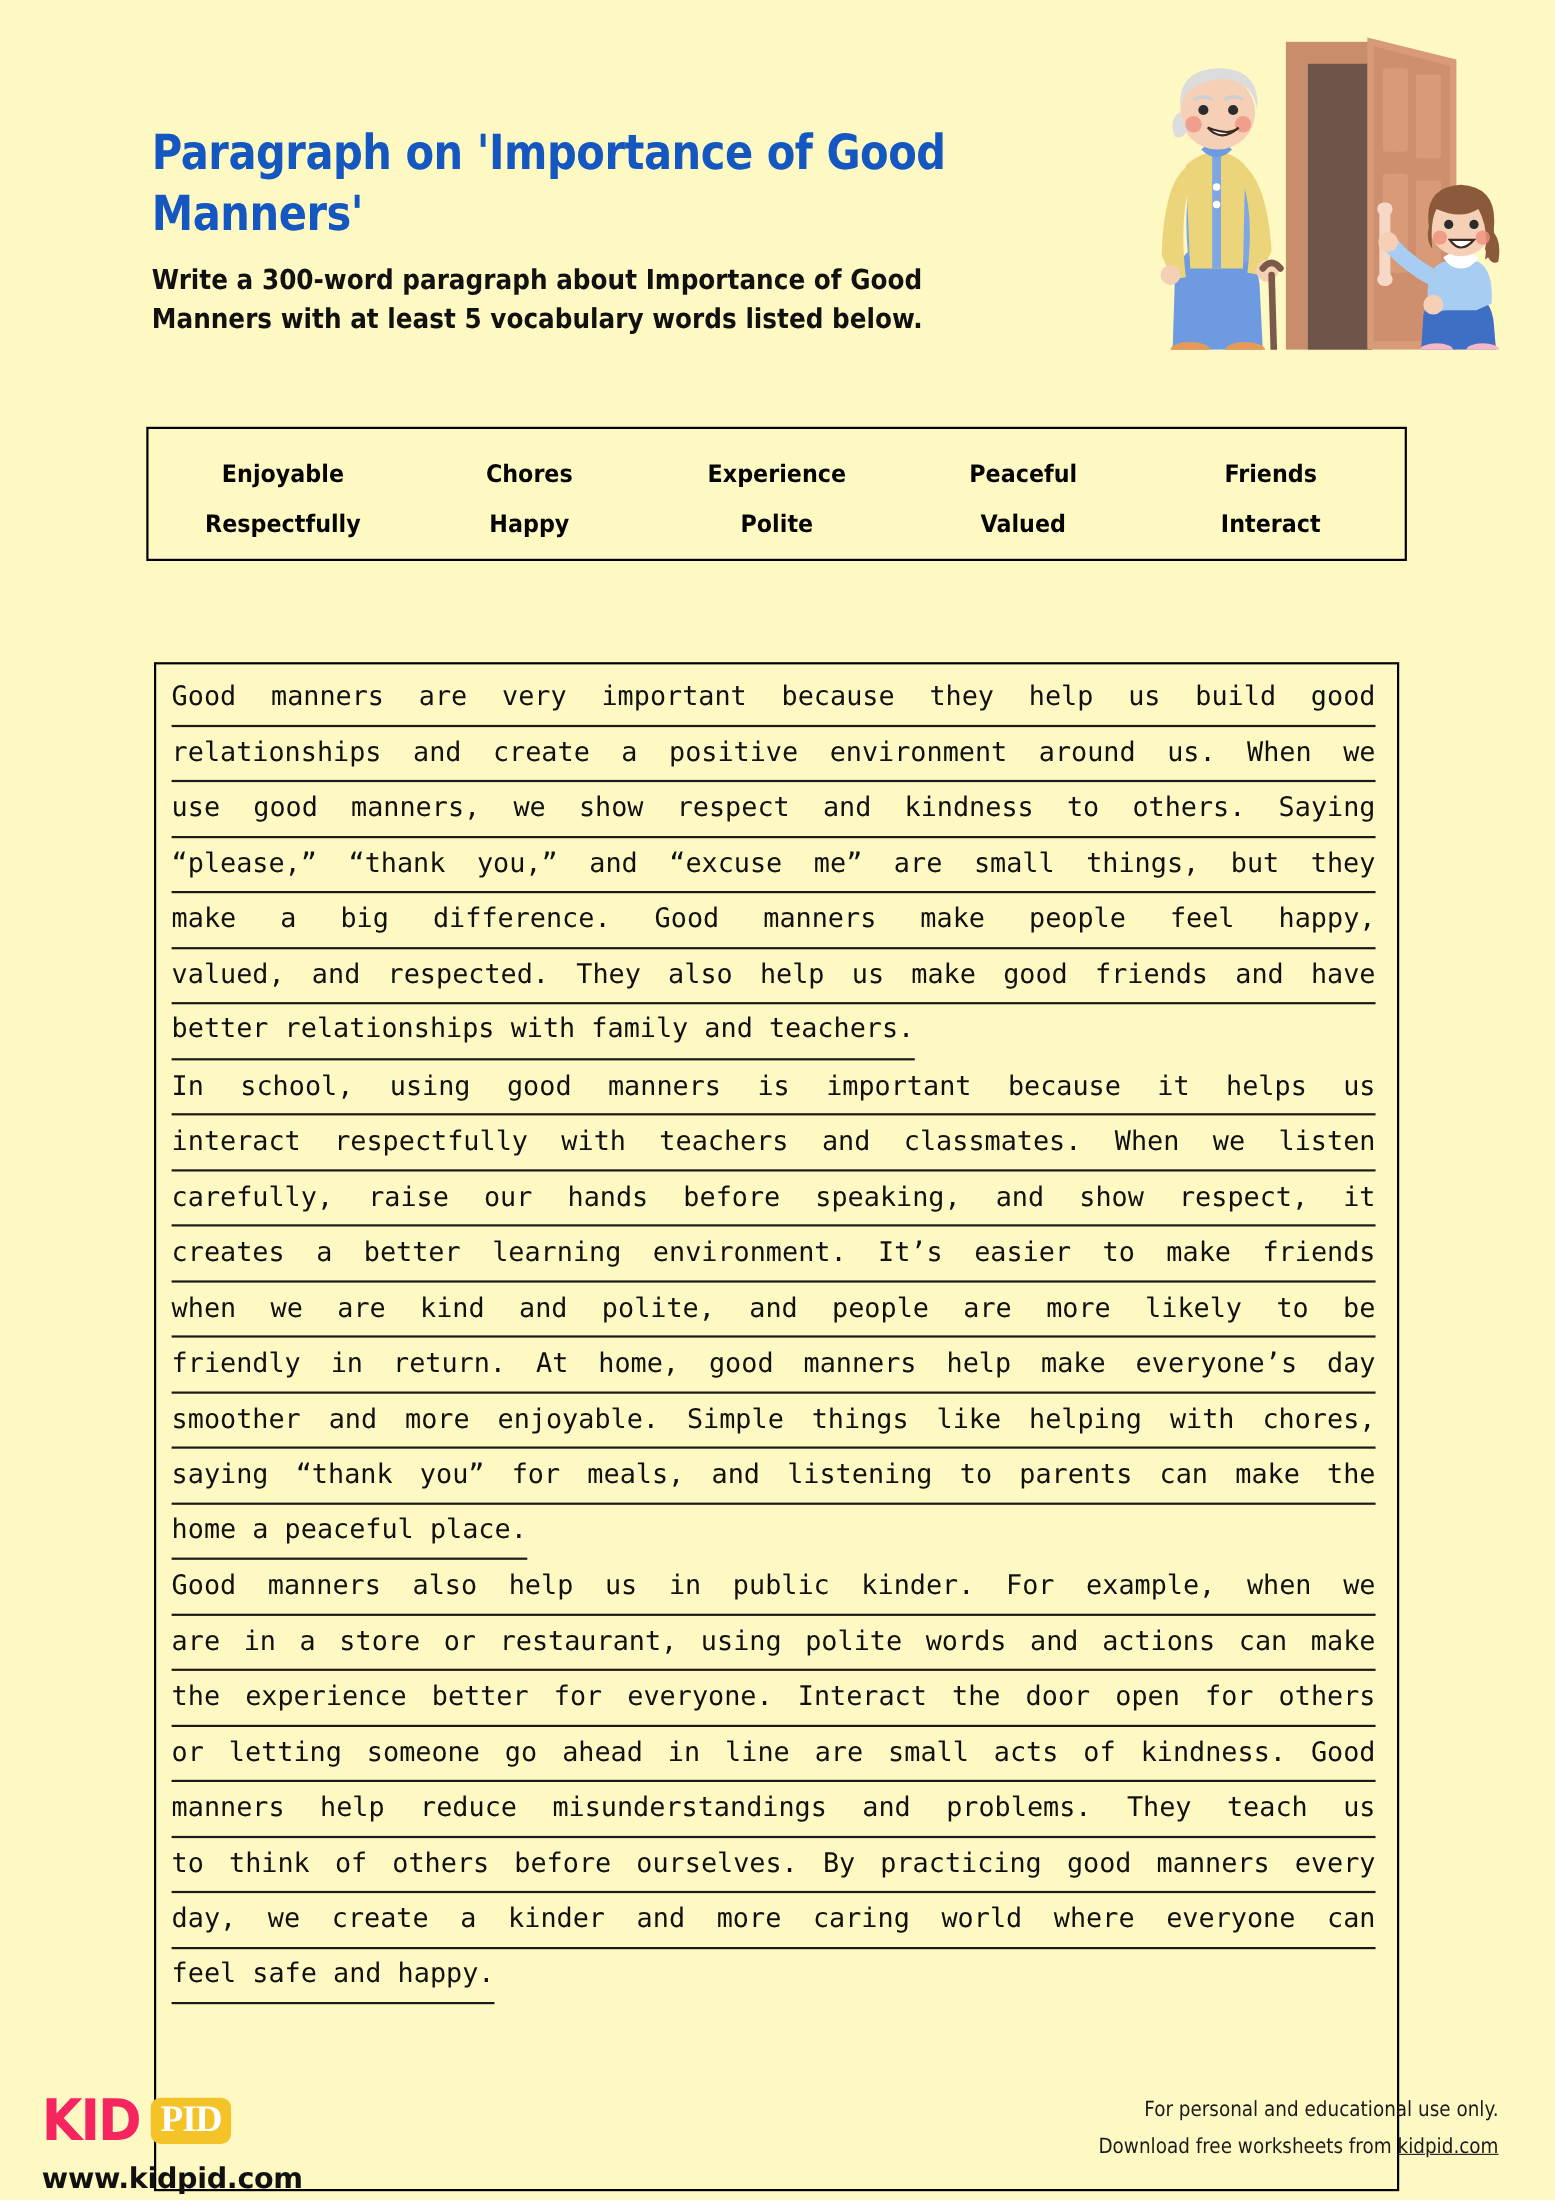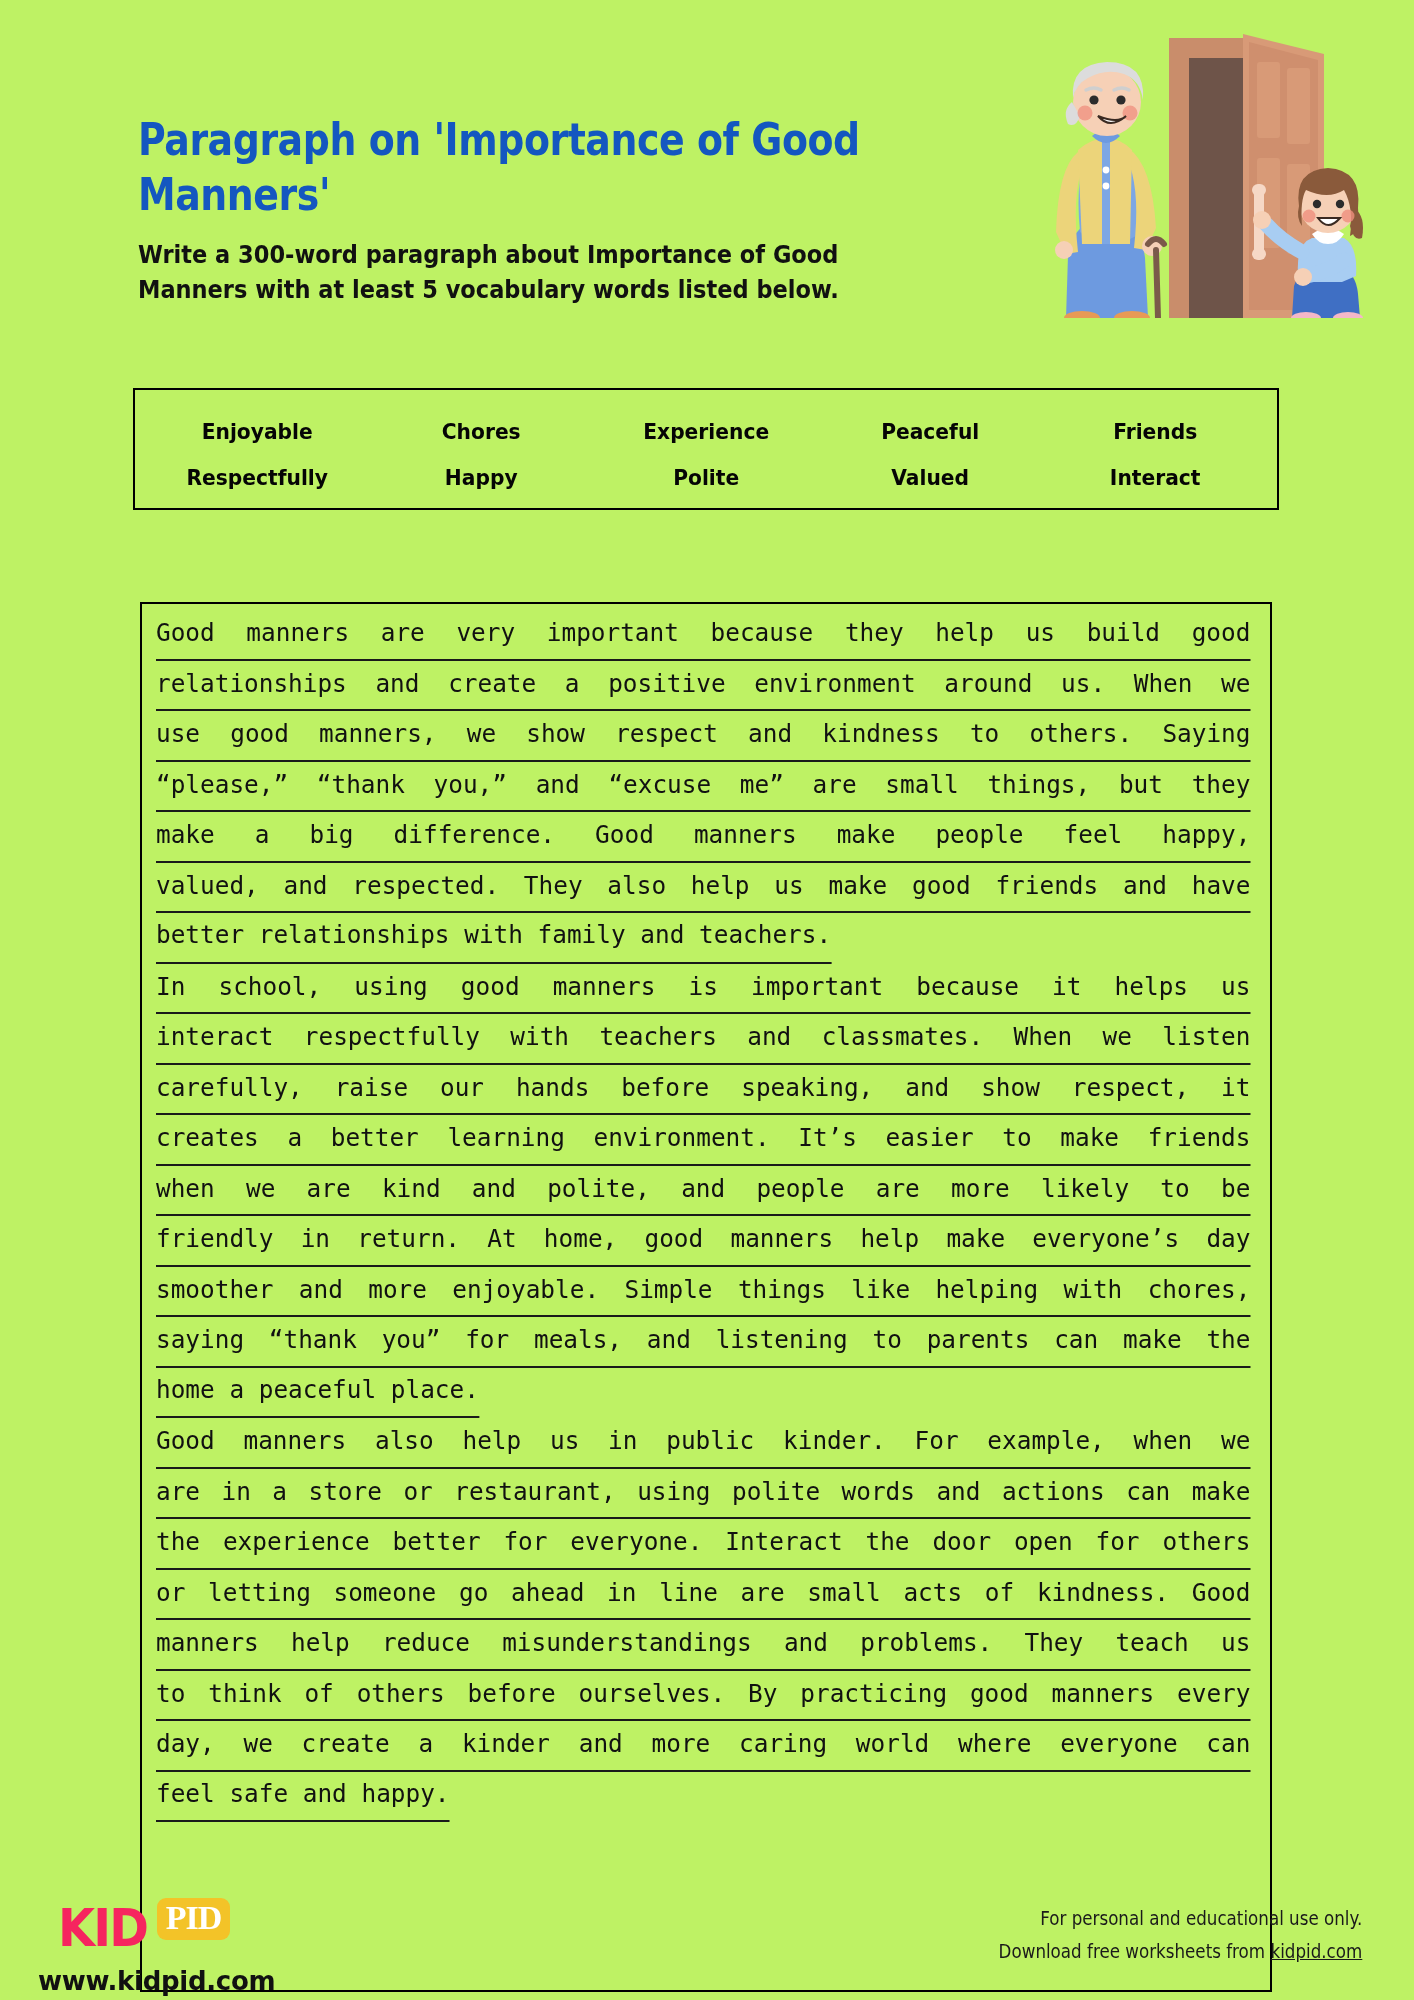--- a/index.html
+++ b/index.html
@@ -8,21 +8,21 @@
     width: 1414px;
     height: 2000px;
     background: #ffffff;
     font-family: "Liberation Sans", sans-serif;
   }
 
   .page {
     position: relative;
     width: 1414px;
     height: 2000px;
-    background: #bef264;
+    background: #fef9c3;
     overflow: hidden;
   }
 
   
   .header {
     position: absolute;
     left: 138px;
     top: 112px;
     width: 890px;
   }
@@ -141,22 +141,21 @@
   }
 
   .logo-wrap {
     position: absolute;
     left: 38px;
     top: 18px;
   }
 
   .logo-marks {
     display: flex;
-    align-items: flex-start;
-    margin-left: 20px;
+    align-items: center;
   }
 
   .logo-kid {
     font-family: "DejaVu Sans", sans-serif;
     font-size: 52px;
     font-weight: bold;
     color: #f6255f;
     letter-spacing: -2px;
     transform: scaleX(0.92);
     transform-origin: left center;

